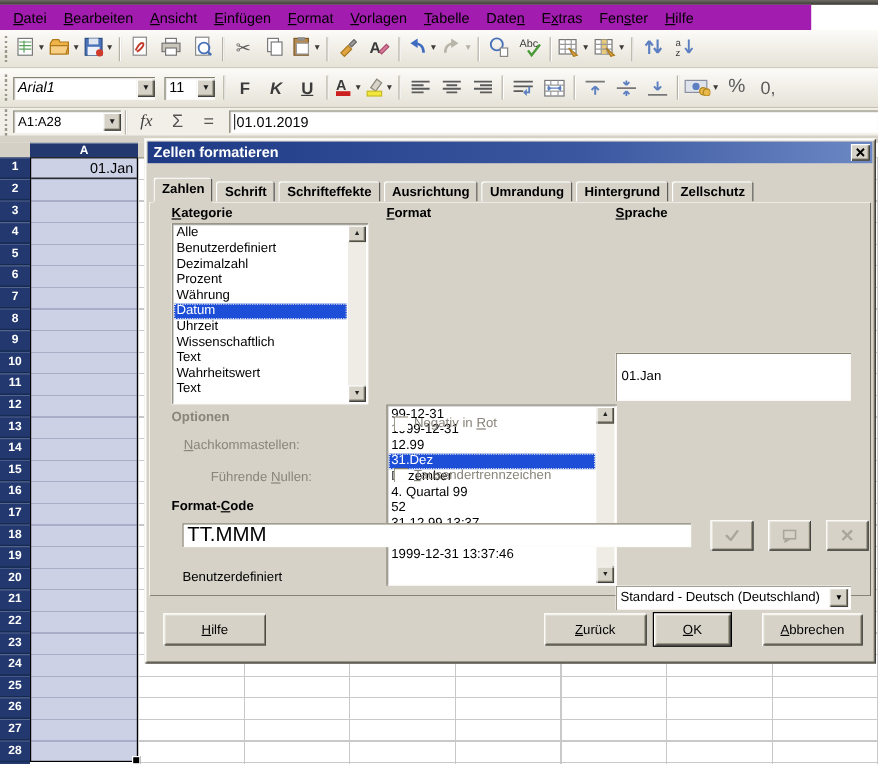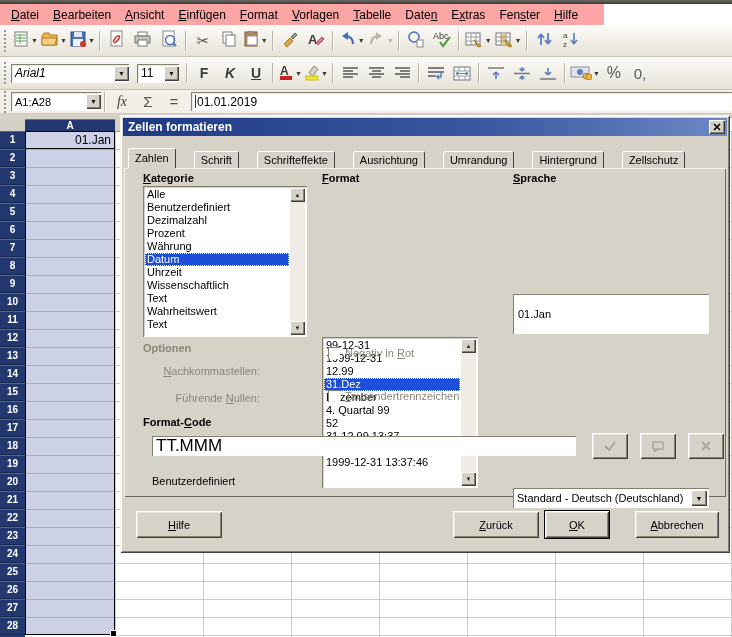--- a/index.html
+++ b/index.html
@@ -3,21 +3,21 @@
 <meta charset="utf-8">
 <style>
   html,body{margin:0;padding:0;}
   #app{position:relative;width:732px;height:637px;overflow:hidden;background:#fff;
        font-family:"Liberation Sans",sans-serif;font-size:12px;color:#000;}
   .abs{position:absolute;}
   u{text-decoration:underline;}
 
   
   #top-strip{left:0;top:0;width:732px;height:4px;background:linear-gradient(#6e6b64,#3c3a36);}
-  #menubar{left:0;top:4px;width:604px;height:21px;background:#fca5a5;display:flex;align-items:center;padding-left:4px;box-sizing:border-box;}
+  #menubar{left:0;top:4px;width:676px;height:21px;background:#a21caf;display:flex;align-items:center;padding-left:4px;box-sizing:border-box;}
   #menubar .menu-item{padding:2px 7px;cursor:default;}
   .tb{left:0;width:732px;background:linear-gradient(#fcfbf8,#e6e2d7);border-bottom:1px solid #c6c2b4;
       display:flex;align-items:center;box-sizing:border-box;padding-left:2px;}
   #toolbar-main{top:25px;height:32px;}
   #toolbar-format{top:57px;height:33px;}
   #formulabar{top:90px;height:24px;background:#f1efe8;border-bottom:1px solid #cfcbbd;display:flex;align-items:center;padding-left:2px;box-sizing:border-box;left:0;width:732px;}
   .gripper{width:5px;height:22px;margin:0 3px 0 1px;background:repeating-linear-gradient(to bottom,#9a968a 0 2px,transparent 2px 4px);background-size:2px 100%;background-repeat:no-repeat;background-position:1px 0;}
   .tbsep{width:1px;height:20px;background:#b5b1a4;border-right:1px solid #fff;margin:0 3px;}
   .tbtn{height:24px;min-width:24px;display:flex;align-items:center;justify-content:center;padding:0 1px;border-radius:2px;}
   .dd{font-size:7px;color:#3c3a34;margin-left:1px;}
@@ -58,21 +58,21 @@
      box-shadow:inset 1px 1px 0 #f5f3ed,inset -1px -1px 0 #404040,inset 2px 2px 0 #fff,inset -2px -2px 0 #85816f;}
   #dlg-titlebar{position:absolute;left:3px;top:3px;right:3px;height:18px;
      background:linear-gradient(90deg,#1f3a85,#3a57a0 60%,#6c88c4);display:flex;align-items:center;padding-left:5px;box-sizing:border-box;}
   #dlg-title{color:#fff;font-weight:bold;font-size:12px;}
   #dlg-close{position:absolute;right:2px;top:2px;width:16px;height:14px;background:#d6d2c8;
      box-shadow:inset 1px 1px 0 #fff,inset -1px -1px 0 #404040,inset -2px -2px 0 #85816f;
      display:flex;align-items:center;justify-content:center;}
   #dlg-close svg{display:block;}
   #dlg-tabs{position:absolute;left:8px;top:35px;height:18px;display:flex;align-items:flex-end;}
   #dlg-tabs .tab{height:17px;padding:0 7px;display:flex;align-items:center;font-size:11px;background:#d6d2c8;
-     box-shadow:inset 1px 1px 0 #fff,inset -1px 0 0 #404040;border-top-left-radius:2px;border-top-right-radius:2px;margin-right:18px;}
+     box-shadow:inset 1px 1px 0 #fff,inset -1px 0 0 #404040;border-top-left-radius:2px;border-top-right-radius:2px;margin-right:3px;font-weight:bold;}
   #dlg-tabs .tab.active{height:20px;margin-top:-3px;position:relative;z-index:2;
      box-shadow:inset 1px 1px 0 #fff,inset -1px 0 0 #404040,0 2px 0 #d6d2c8;}
   #dlg-panel{position:absolute;left:4px;top:53px;width:602px;height:329px;
      box-shadow:inset 1px 1px 0 #f4f2ec,inset -1px -1px 0 #6e6a5e;}
 
   .grp-label{font-weight:bold;font-size:11px;}
   .listbox{background:#fff;box-shadow:inset 1px 1px 0 #85816f,inset -1px -1px 0 #fdfcf9,inset 2px 2px 0 rgba(64,64,64,.25);
      font-size:11px;overflow:hidden;box-sizing:border-box;padding:2px 18px 2px 2px;position:relative;}
   .listbox .lb-item{height:13px;line-height:13px;padding-left:2px;white-space:nowrap;}
   .listbox .lb-item.selected{background:#1d4ed8;color:#fff;outline:1px dotted #e8e8e8;outline-offset:-1px;}
@@ -511,21 +511,21 @@
         <div class="lb-item">Währung</div>
         <div class="lb-item selected">Datum</div>
         <div class="lb-item">Uhrzeit</div>
         <div class="lb-item">Wissenschaftlich</div>
         <div class="lb-item">Text</div>
         <div class="lb-item">Wahrheitswert</div>
         <div class="lb-item">Text</div>
       </div>
 
     <div class="abs grp-label" style="left:202px;top:57px"><u>F</u>ormat</div>
-    <div class="abs listbox" style="left:202px;top:71px;width:156px;height:151px">
+    <div class="abs listbox" style="left:202px;top:71px;width:192px;height:151px">
       <div class="vscroll">
         <div class="sb-btn sb-up">▲</div>
         <div class="sb-btn sb-down">▼</div>
       </div>
     <div class="lb-item">99-12-31</div>
         <div class="lb-item">1999-12-31</div>
         <div class="lb-item">12.99</div>
         <div class="lb-item selected">31.Dez</div>
         <div class="lb-item">Dezember</div>
         <div class="lb-item">4. Quartal 99</div>
@@ -539,21 +539,21 @@
     <div class="abs dropdown" style="left:393px;top:71px;width:196px">
       <span>Standard - Deutsch (Deutschland)</span>
       <span class="cb-btn">▼</span>
     </div>
 
     <div class="abs" id="preview-box" style="left:393px;top:179px;width:196px;height:40px">
       <span>01.Jan</span>
     </div>
 
     <div class="abs grp-label dis" style="left:23px;top:227px">Optionen</div>
-    <div class="abs dis" style="left:23px;top:250px;width:117px;text-align:right;font-size:11px"><u>N</u>achkommastellen:</div>
+    <div class="abs dis" style="left:23px;top:250px;width:117px;text-align:center;font-size:11px"><u>N</u>achkommastellen:</div>
 
     <div class="chk-row" style="left:208px;top:232px">
       <span class="checkbox"></span>
       <span class="dis">Negativ in <u>R</u>ot</span>
     </div>
     <div class="abs dis" style="left:23px;top:277px;width:117px;text-align:right;font-size:11px">Führende <u>N</u>ullen:</div>
 
     <div class="chk-row" style="left:208px;top:275px">
       <span class="checkbox"></span>
       <span class="dis"><u>T</u>ausendertrennzeichen</span>

